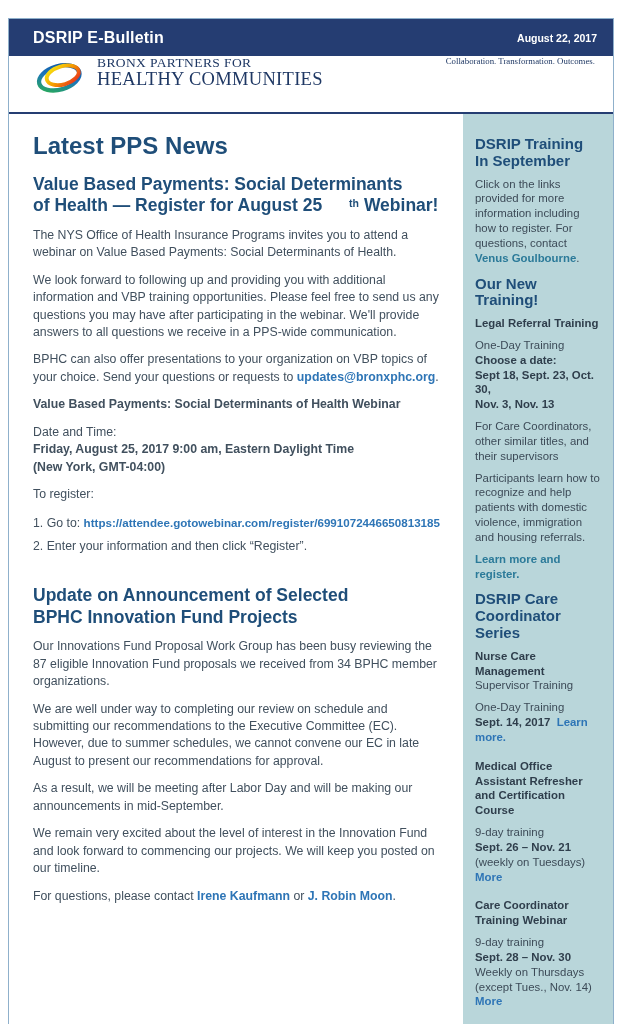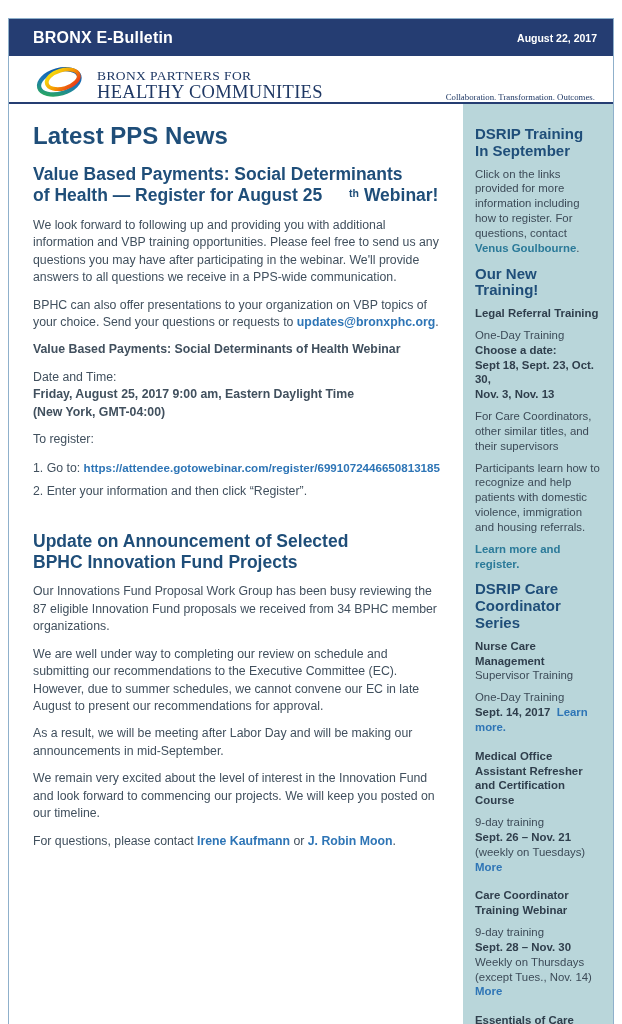--- a/index.html
+++ b/index.html
@@ -5,21 +5,21 @@
   * { margin:0; padding:0; box-sizing:border-box; }
   html,body { width:622px; background:#fff; font-family:"Liberation Sans","DejaVu Sans",sans-serif; }
   .email { width:606px; margin:18px auto 0 8px; border:1px solid #8fb0cb; background:#fff; }
 
   
   .topbar { background:#253d72; height:37px; display:flex; align-items:center; justify-content:space-between; padding:0 16px 0 24px; }
   .topbar-title { color:#fff; font-weight:bold; font-size:16px; letter-spacing:.2px; }
   .topbar-date { color:#fff; font-weight:bold; font-size:10.5px; }
 
   
-  .brand { height:48px; background:#fff; border-bottom:2px solid #253d72; display:flex; align-items:flex-end; padding:0 14px 0 26px; }
+  .brand { height:58px; background:#fff; border-bottom:2px solid #253d72; display:flex; align-items:flex-start; padding:0 14px 0 26px; }
   .brand-logo { width:52px; height:42px; margin-right:10px; flex:0 0 auto; }
   .brand-name { color:#1f3864; font-family:"Liberation Serif","DejaVu Serif",serif; line-height:1.04; }
   .brand-l1 { font-size:13.5px; letter-spacing:.4px; }
   .brand-l2 { font-size:18.5px; letter-spacing:.3px; }
   .brand-tag { margin-left:auto; color:#1f3864; font-family:"Liberation Serif","DejaVu Serif",serif; font-size:8.8px; padding-right:4px; }
 
   
   .row { display:flex; align-items:stretch; min-height:757px; }
   .main { flex:1; padding:14px 22px 20px 24px; }
   .news-title { color:#1f4e79; font-size:24px; font-weight:bold; margin:4px 0 14px; }
@@ -39,21 +39,21 @@
   .sb-b { font-weight:bold; color:#2f3e4c; }
   .link-teal { color:#2b7a99; font-weight:bold; text-decoration:none; cursor:pointer; }
   .sb-item { margin-top:14px; }
 </style>
 </head>
 <body>
 
 <div class="email">
 
   <div class="topbar">
-    <div class="topbar-title">BRONX E-Bulletin</div>
+    <div class="topbar-title">DSRIP E-Bulletin</div>
     <div class="topbar-date">August 22, 2017</div>
   </div>
 
   <div class="brand">
     <svg class="brand-logo" viewBox="0 0 60 48">
       <defs>
         <linearGradient id="g1a" x1="0" y1="1" x2="1" y2="0">
           <stop offset="0" stop-color="#2bb24c"></stop>
             <stop offset="0.5" stop-color="#1b75bb"></stop>
             <stop offset="1" stop-color="#0a4e9b"></stop>
@@ -77,20 +77,21 @@
   <div class="row">
 
     <div class="main">
       <div class="news-title">Latest PPS News</div>
 
       <div class="art-h">
         <div>Value Based Payments: Social Determinants</div>
         <div><span>of Health — Register for August 25</span><span class="sup">th</span><span> Webinar!</span></div>
       </div>
 
+      <p class="p">The NYS Office of Health Insurance Programs invites you to attend a webinar on Value Based Payments: Social Determinants of Health.</p>
       <p class="p">We look forward to following up and providing you with additional information and VBP training opportunities. Please feel free to send us any questions you may have after participating in the webinar. We'll provide answers to all questions we receive in a PPS-wide communication.</p>
       <p class="p"><span>BPHC can also offer presentations to your organization on VBP topics of your choice. Send your questions or requests to </span><a class="link-blue">updates@bronxphc.org</a><span>.</span></p>
 
       <p class="p b">Value Based Payments: Social Determinants of Health Webinar</p>
 
       <p class="p">
         <span>Date and Time:</span><br>
         <span class="b">Friday, August 25, 2017 9:00 am, Eastern Daylight Time</span><br>
         <span class="b">(New York, GMT-04:00)</span>
       </p>

